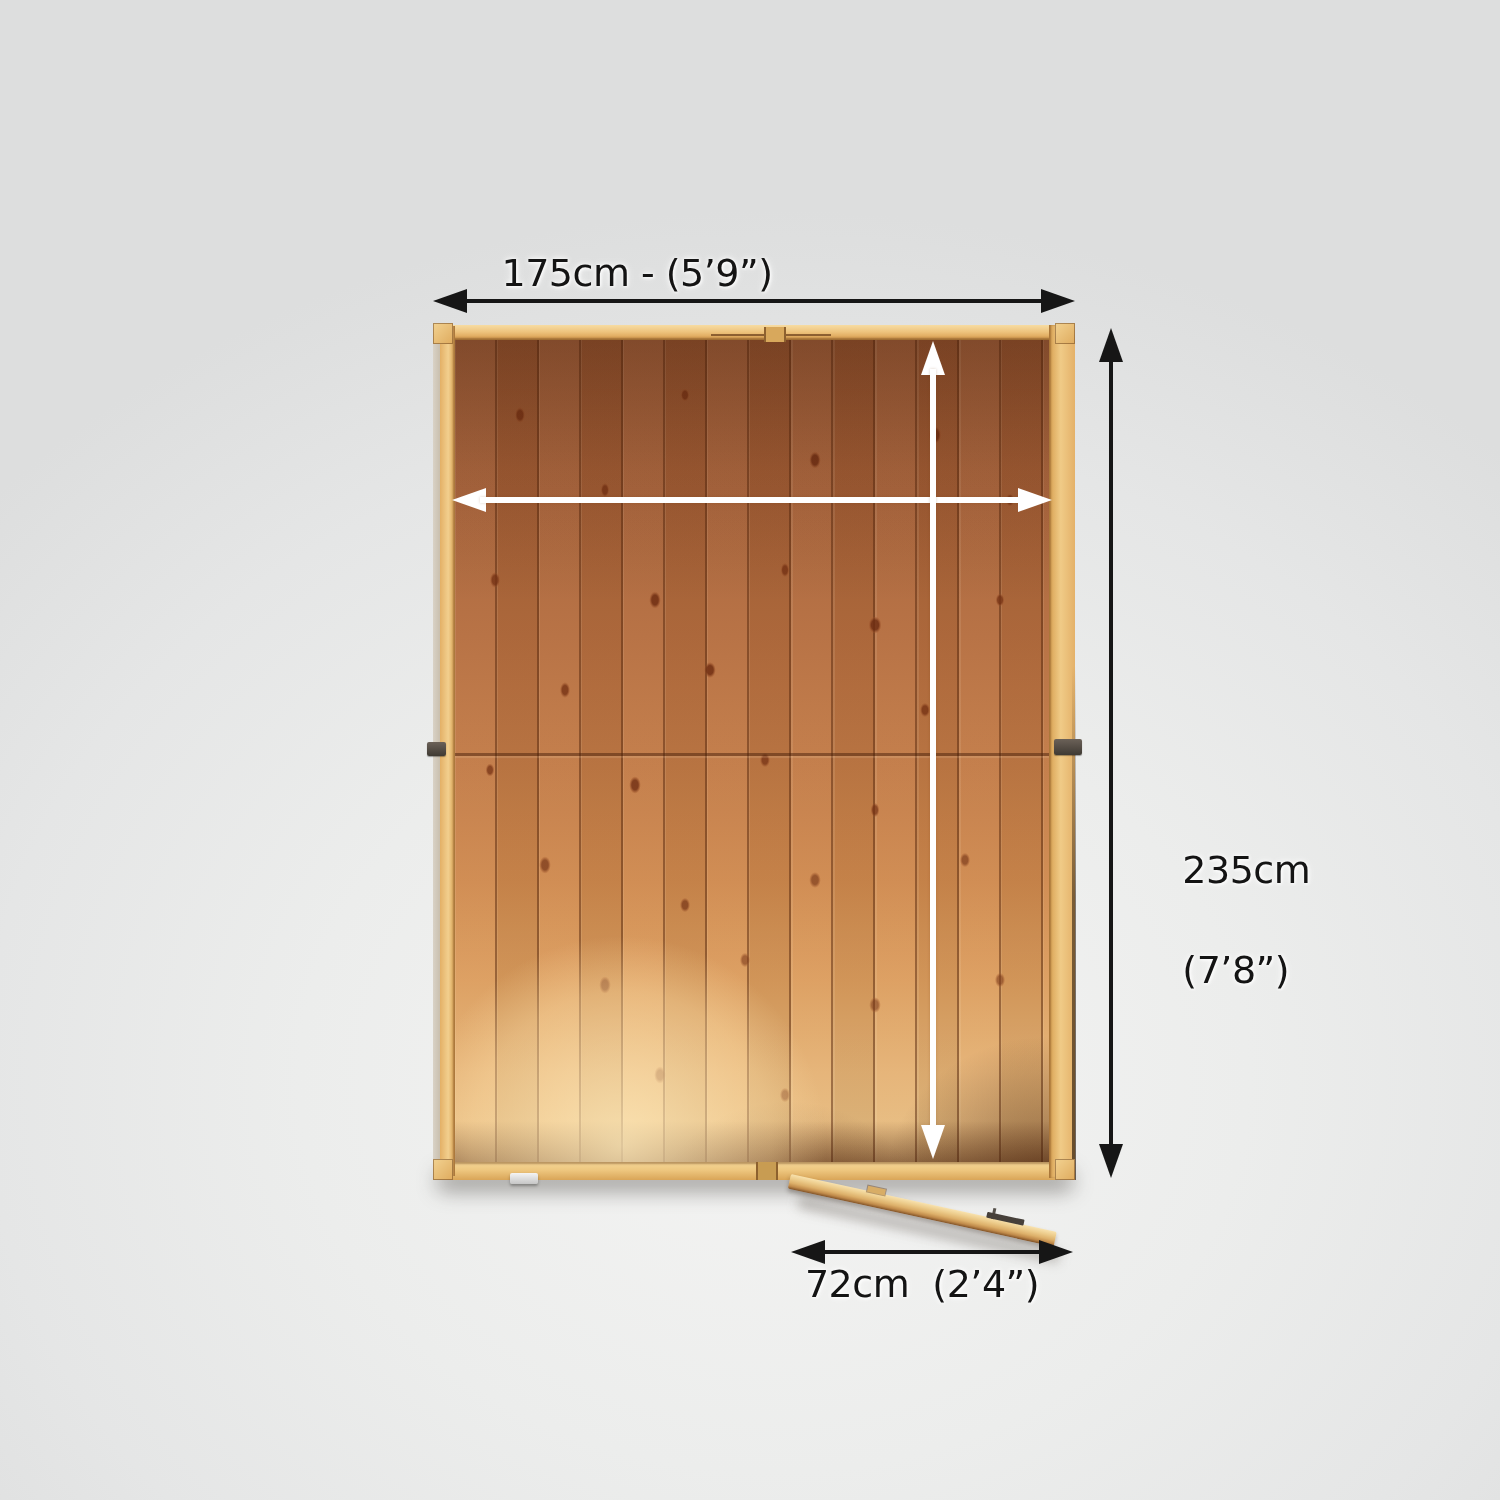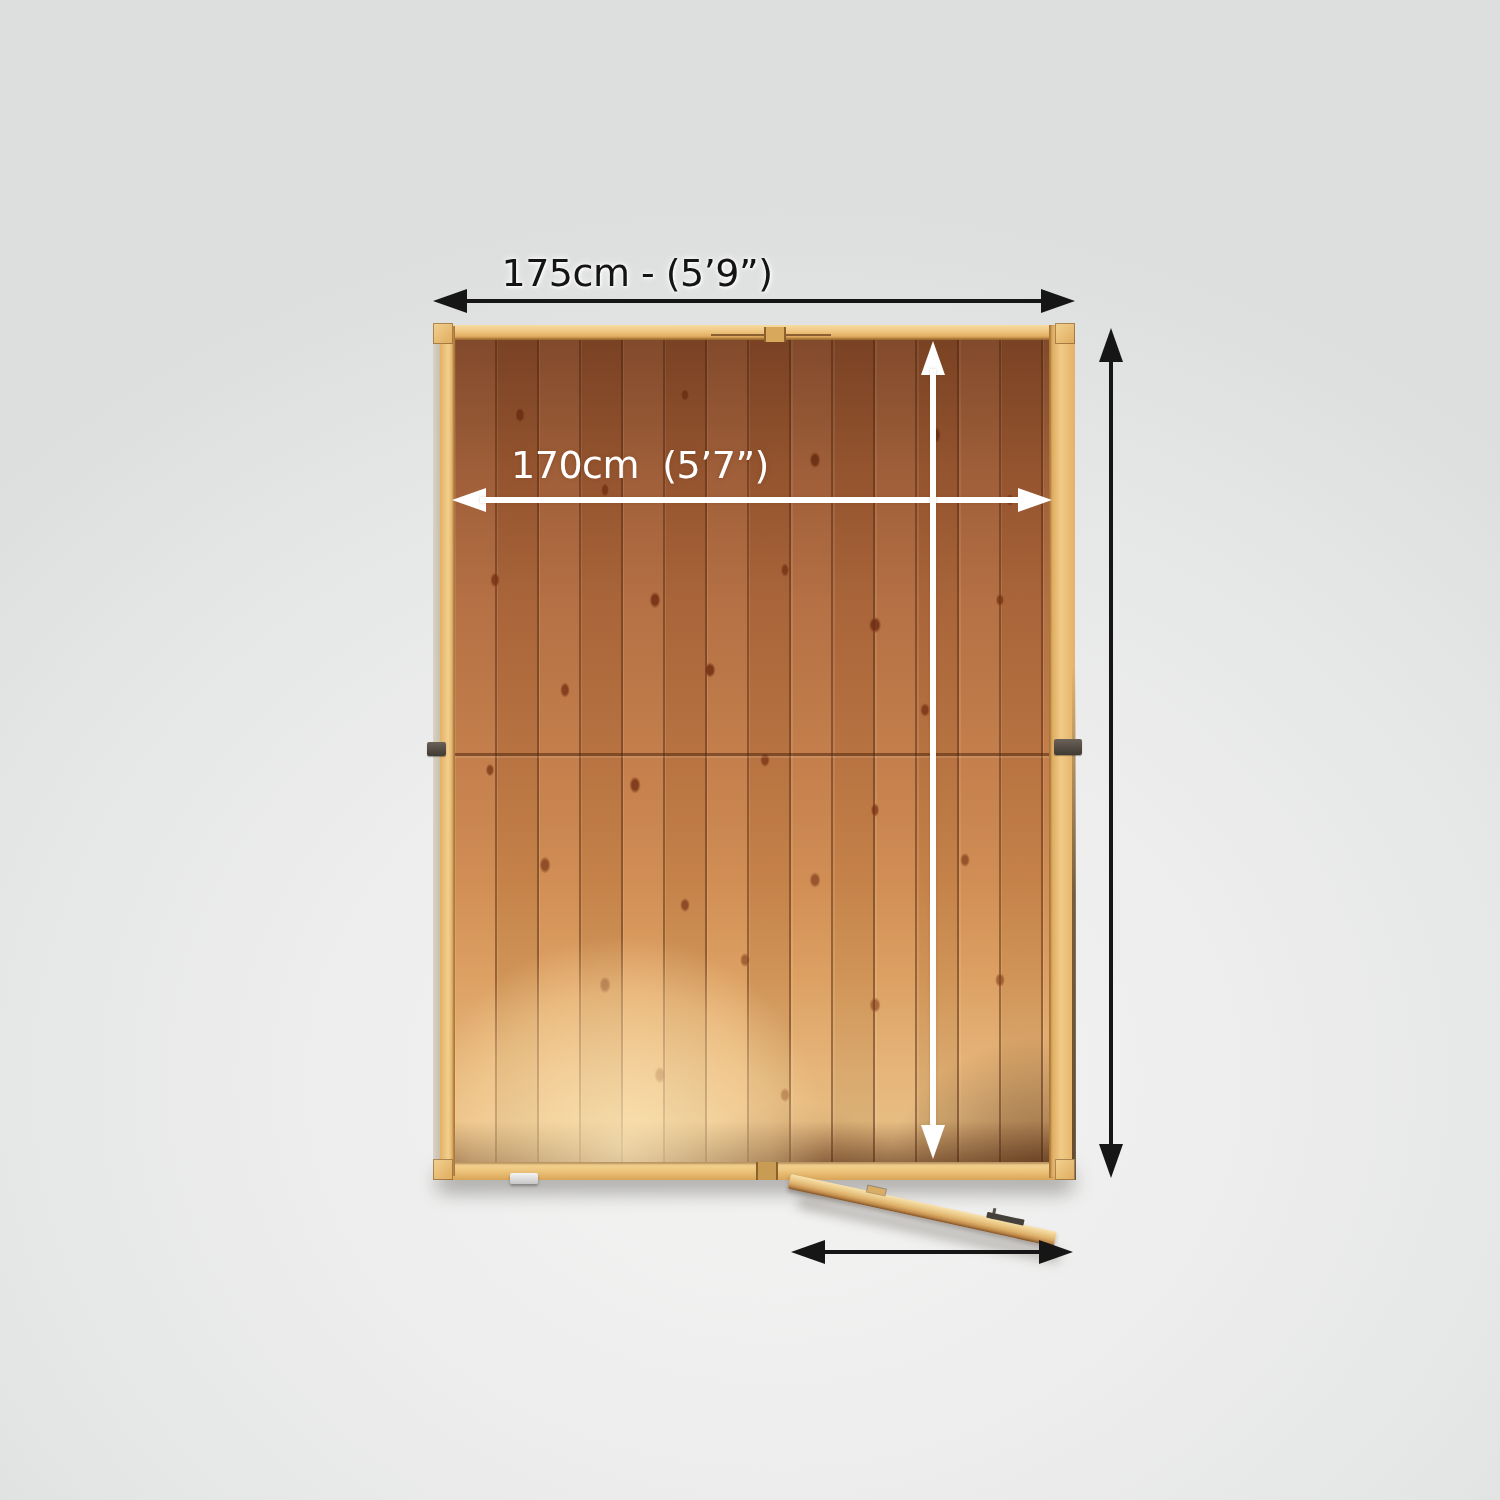--- a/index.html
+++ b/index.html
@@ -190,15 +190,19 @@
     <div class="shaft"></div>
     <div class="head-s"></div>
   </div>
   <div class="h-arrow arrow-dark arr-door-w">
     <div class="head-w"></div>
     <div class="shaft"></div>
     <div class="head-e"></div>
   </div>
 
   <div class="dim-label dim-dark lab-ext-w">175cm - (5’9”)</div>
-  <div class="dim-label dim-light lab-int-w">170cm  (5’7”)</div>
+  <div class="dim-label dim-dark lab-ext-d">
+    <span>235cm</span><br>
+    <span>(7’8”)</span>
+  </div>
+  <div class="dim-label dim-dark lab-door-w">72cm  (2’4”)</div>
 
 </div>
 
 </body></html>

